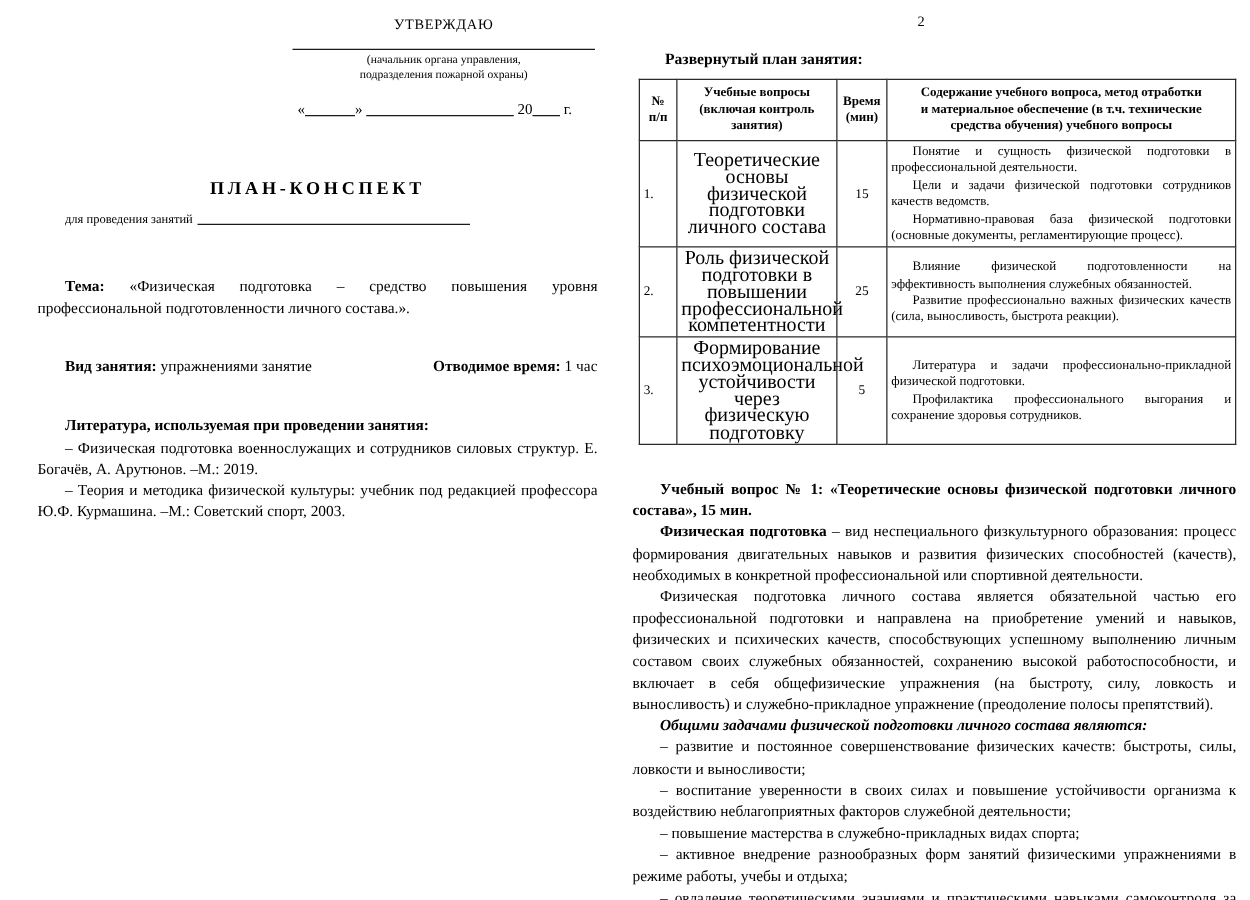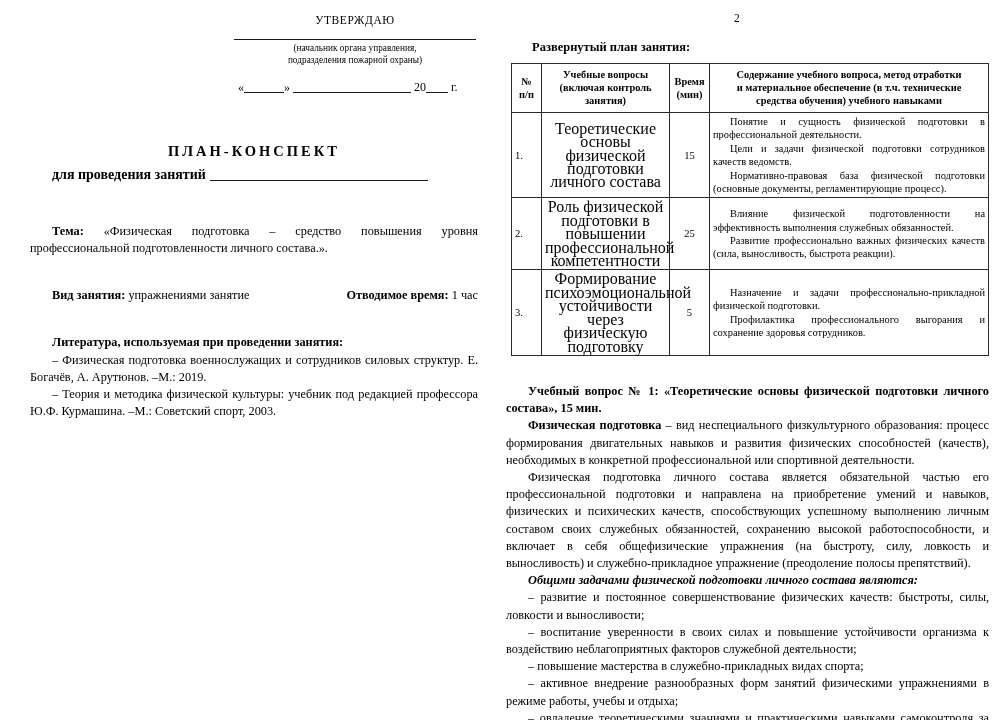--- a/index.html
+++ b/index.html
@@ -84,22 +84,22 @@
 
   .doc-title {
     text-align: center;
     font-weight: bold;
     font-size: 14.5px;
     letter-spacing: 3px;
     margin-top: 48px;
   }
   .subtitle-row {
     margin-top: 7px;
-    font-size: 14px;
-    font-weight: bold;
+    font-size: 10px;
+    font-weight: normal;
     padding-left: 22px;
     white-space: nowrap;
   }
   .subtitle-rule {
     display: inline-block;
     width: 218px;
     border-bottom: 1px solid #1a1a1a;
     height: 12px;
     vertical-align: -2px;
     margin-left: 4px;
@@ -280,21 +280,21 @@
             <div>(включая контроль</div>
             <div>занятия)</div>
           </th>
           <th>
             <div>Время</div>
             <div>(мин)</div>
           </th>
           <th>
             <div>Содержание учебного вопроса, метод отработки</div>
             <div>и материальное обеспечение (в т.ч. технические</div>
-            <div>средства обучения) учебного навыками</div>
+            <div>средства обучения) учебного вопросы</div>
           </th>
         </tr>
       </thead>
       <tbody>
         <tr>
           <td class="num">1.</td>
           <td class="quest">Теоретические основы физической подготовки личного состава</td>
           <td class="time">15</td>
           <td class="content">
             <p>Понятие и сущность физической подготовки в профессиональной деятельности.</p>
@@ -309,21 +309,21 @@
           <td class="content">
             <p>Влияние физической подготовленности на эффективность выполнения служебных обязанностей.</p>
             <p>Развитие профессионально важных физических качеств (сила, выносливость, быстрота реакции).</p>
           </td>
         </tr>
         <tr>
           <td class="num">3.</td>
           <td class="quest">Формирование психоэмоциональной устойчивости через физическую подготовку</td>
           <td class="time">5</td>
           <td class="content">
-            <p>Назначение и задачи профессионально-прикладной физической подготовки.</p>
+            <p>Литература и задачи профессионально-прикладной физической подготовки.</p>
             <p>Профилактика профессионального выгорания и сохранение здоровья сотрудников.</p>
           </td>
         </tr>
       </tbody>
     </table>
 
     <div class="after-table">
       <p class="rp indent b">Учебный вопрос № 1: «Теоретические основы физической подготовки личного состава», 15 мин.</p>
       <p class="rp indent"><span class="b">Физическая подготовка</span><span> – вид неспециального физкультурного образования: процесс формирования двигательных навыков и развития физических способностей (качеств), необходимых в конкретной профессиональной или спортивной деятельности.</span></p>
       <p class="rp indent">Физическая подготовка личного состава является обязательной частью его профессиональной подготовки и направлена на приобретение умений и навыков, физических и психических качеств, способствующих успешному выполнению личным составом своих служебных обязанностей, сохранению высокой работоспособности, и включает в себя общефизические упражнения (на быстроту, силу, ловкость и выносливость) и служебно-прикладное упражнение (преодоление полосы препятствий).</p>

